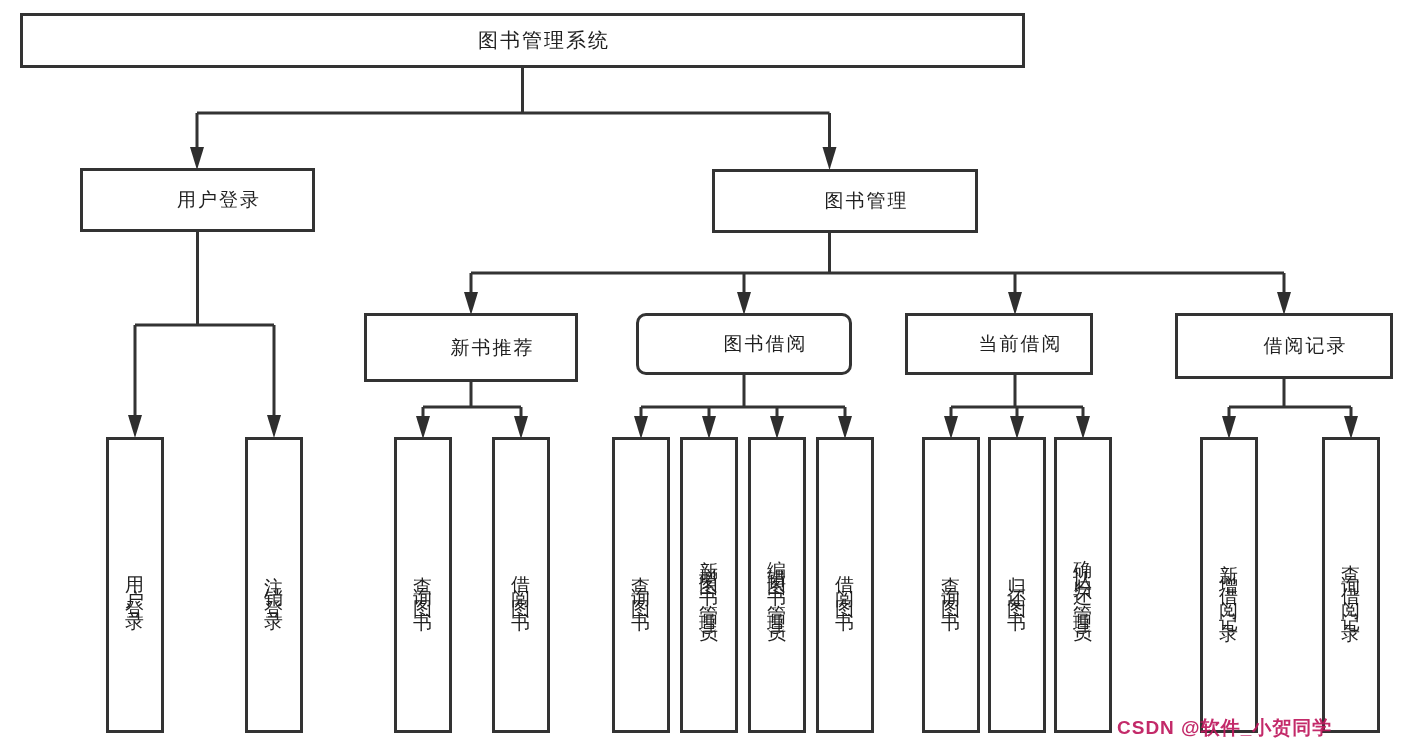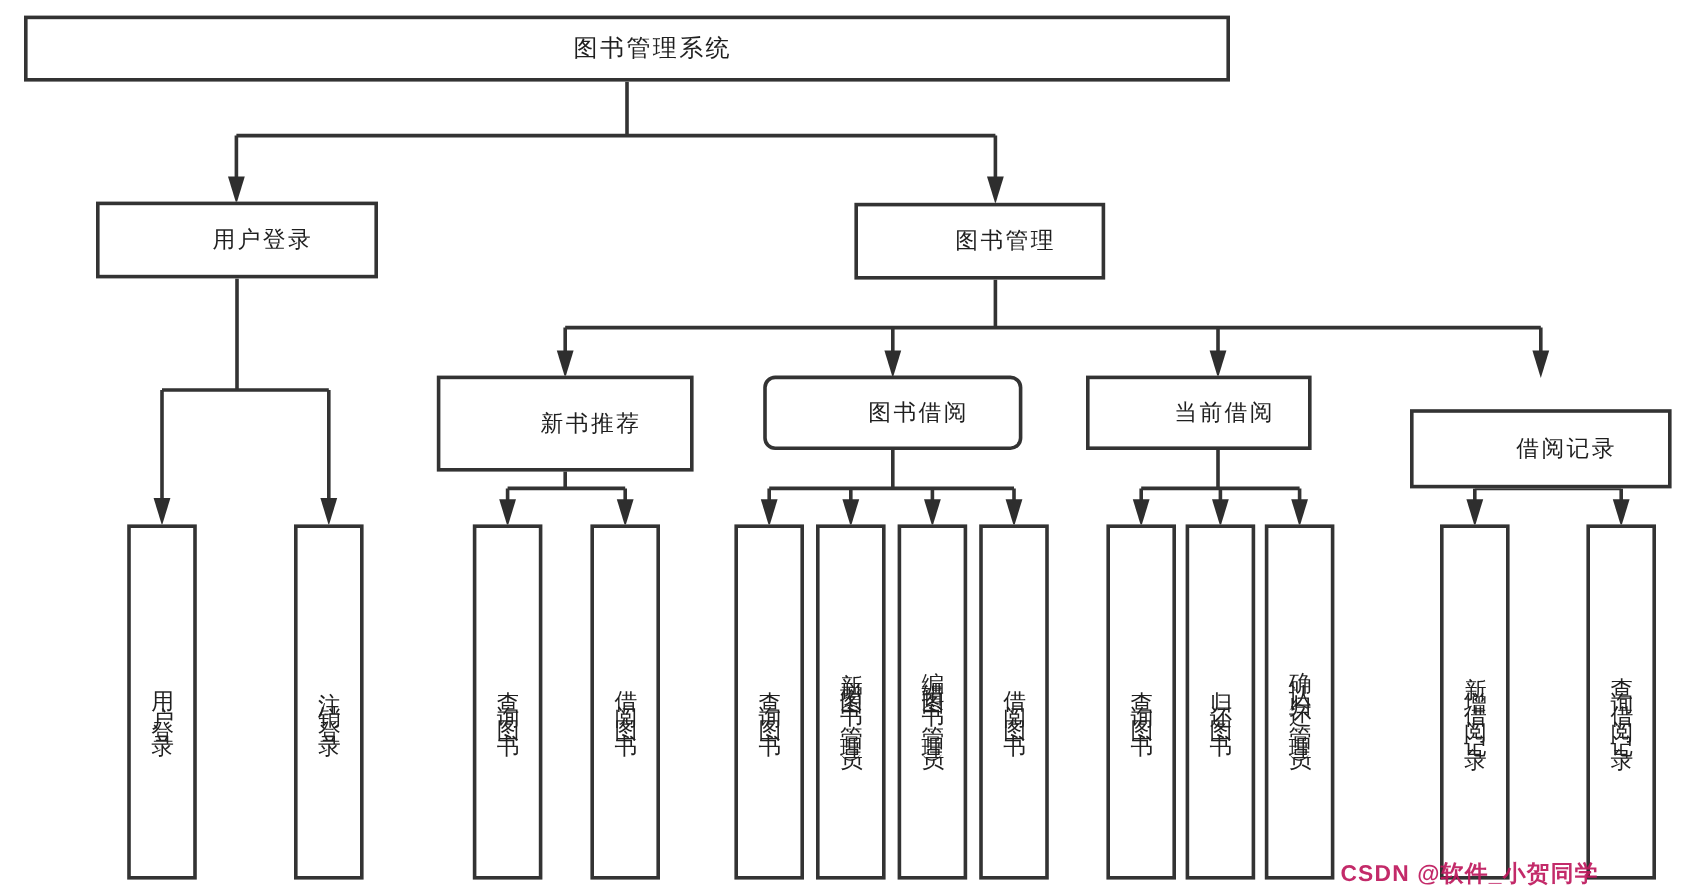--- a/index.html
+++ b/index.html
@@ -68,26 +68,26 @@
     <polygon points="1010,416 1024,416 1017,439"></polygon>
     <polygon points="1076,416 1090,416 1083,439"></polygon>
     <polygon points="1222,416 1236,416 1229,439"></polygon>
     <polygon points="1344,416 1358,416 1351,439"></polygon>
   </g>
 </svg>
 
 <div class="node root" style="left:20px;top:13px;width:1005px;height:55px;">图书管理系统</div>
 
 <div class="node hnode" style="left:80px;top:168px;width:235px;height:64px;">用户登录</div>
-<div class="node hnode" style="left:712px;top:169px;width:209px;height:64px;">图书管理</div>
+<div class="node hnode" style="left:712px;top:169px;width:266px;height:64px;">图书管理</div>
 
-<div class="node hnode" style="left:364px;top:313px;width:214px;height:80px;">新书推荐</div>
+<div class="node hnode" style="left:364px;top:313px;width:214px;height:69px;">新书推荐</div>
 <div class="node hnode" style="left:636px;top:313px;width:216px;height:62px;border-radius:10px;">图书借阅</div>
 <div class="node hnode" style="left:905px;top:313px;width:188px;height:62px;">当前借阅</div>
-<div class="node hnode" style="left:1175px;top:313px;width:218px;height:66px;margin-top:28px;">借阅记录</div>
+<div class="node hnode" style="left:1175px;top:313px;width:218px;height:66px;">借阅记录</div>
 
 <div class="node leaf" style="left:106px;top:437px;width:58px;height:296px;">用户登录</div>
 <div class="node leaf" style="left:245px;top:437px;width:58px;height:296px;">注销登录</div>
 
 <div class="node leaf" style="left:394px;top:437px;width:58px;height:296px;">查询图书</div>
 <div class="node leaf" style="left:492px;top:437px;width:58px;height:296px;">借阅图书</div>
 
 <div class="node leaf" style="left:612px;top:437px;width:58px;height:296px;">查询图书</div>
 <div class="node leaf" style="left:680px;top:437px;width:58px;height:296px;letter-spacing:9px;">新增图书（管理员）</div>
 <div class="node leaf" style="left:748px;top:437px;width:58px;height:296px;letter-spacing:9px;">编辑图书（管理员）</div>

